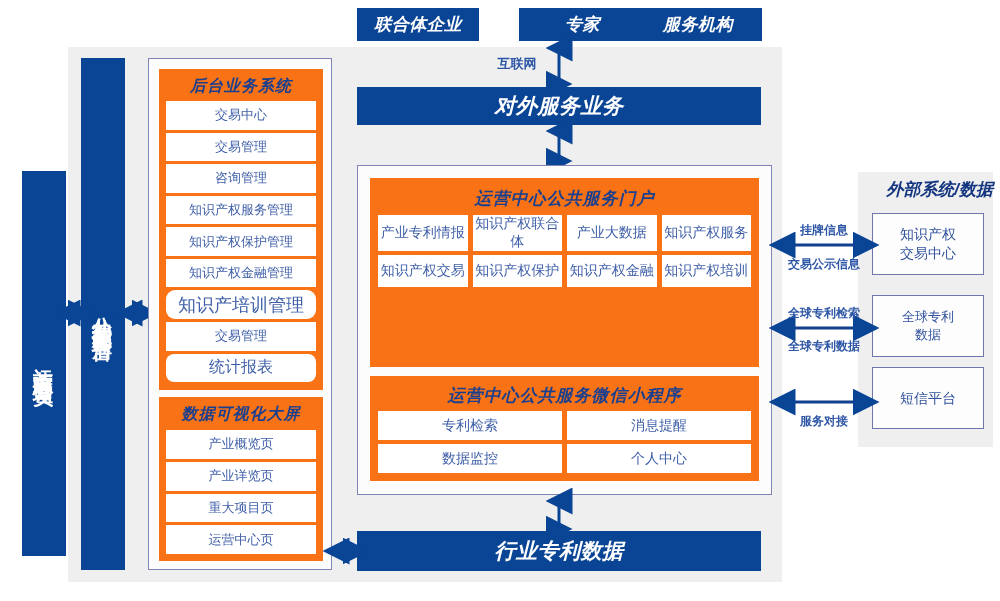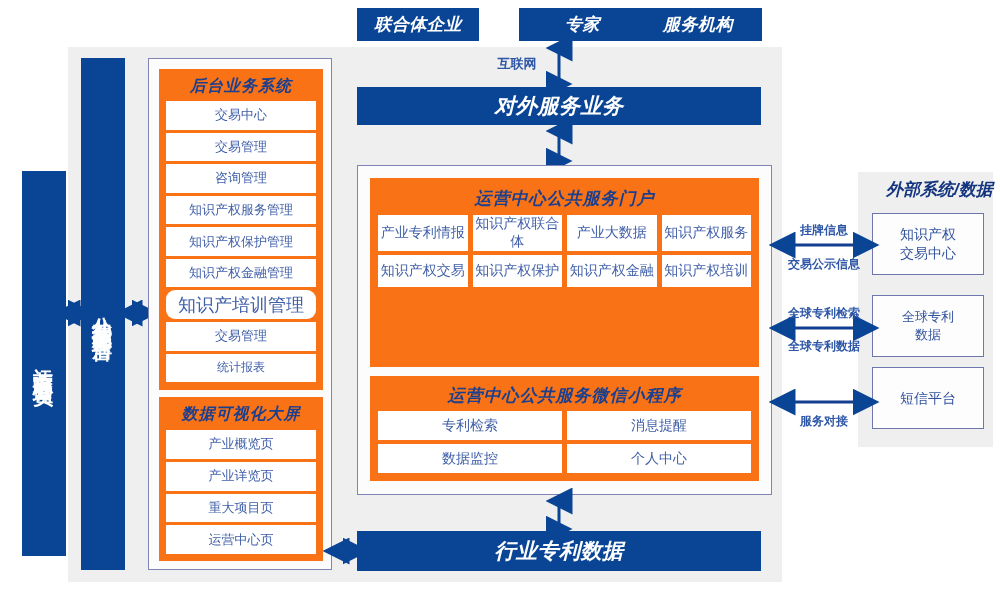--- a/index.html
+++ b/index.html
@@ -62,21 +62,21 @@
     border: 1.5px solid #6e76ab;
     color: #32539c;
     display: flex; align-items: center; justify-content: center;
     text-align: center;
     line-height: 1.35;
   }
   .ext-title {
     color: #14357f;
     font-weight: bold;
     font-style: italic;
-    text-align: left;
+    text-align: right;
     padding-left: 28px;
   }
 
   .arrow-label {
     color: #2d56a6;
     font-weight: bold;
     text-align: center;
     white-space: nowrap;
   }
 
@@ -189,21 +189,21 @@
       <div class="sub-title" style="padding-top:7px;font-size:16px;">后台业务系统</div>
       <div class="abs" style="left:7px;top:32px;width:150px;height:281px;display:flex;flex-direction:column;gap:3px;">
         <div class="cell" style="flex:1;font-size:13px;">交易中心</div>
         <div class="cell" style="flex:1;font-size:13px;">交易管理</div>
         <div class="cell" style="flex:1;font-size:13px;">咨询管理</div>
         <div class="cell" style="flex:1;font-size:13px;">知识产权服务管理</div>
         <div class="cell" style="flex:1;font-size:13px;">知识产权保护管理</div>
         <div class="cell" style="flex:1;font-size:13px;">知识产权金融管理</div>
         <div class="cell" style="flex:1;font-size:18px;border-radius:9px;">知识产培训管理</div>
         <div class="cell" style="flex:1;font-size:13px;">交易管理</div>
-        <div class="cell" style="flex:1;font-size:12px;">统计报表</div>
+        <div class="cell" style="flex:1;font-size:16px;border-radius:8px;">统计报表</div>
       </div>
     </div>
 
     <div class="abs sub-panel" style="left:10px;top:338px;width:164px;height:164px;">
       <div class="sub-title" style="padding-top:7px;font-size:16px;">数据可视化大屏</div>
       <div class="abs" style="left:7px;top:33px;width:150px;height:124px;display:flex;flex-direction:column;gap:3px;">
         <div class="cell" style="flex:1;font-size:13px;">产业概览页</div>
         <div class="cell" style="flex:1;font-size:13px;">产业详览页</div>
         <div class="cell" style="flex:1;font-size:13px;">重大项目页</div>
         <div class="cell" style="flex:1;font-size:13px;">运营中心页</div>

